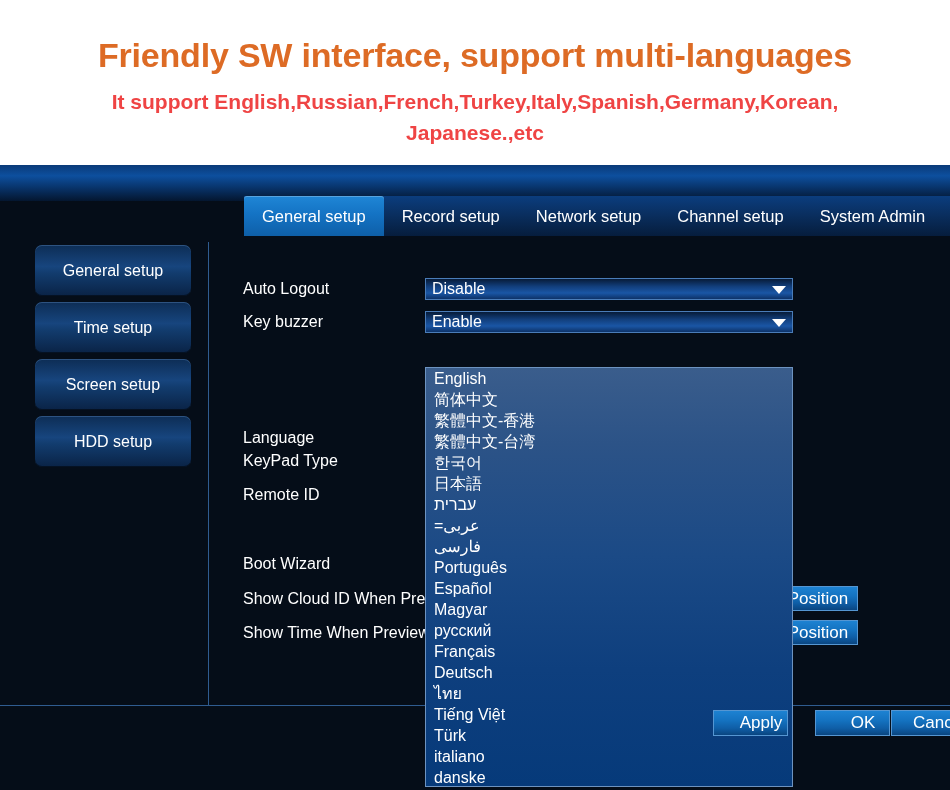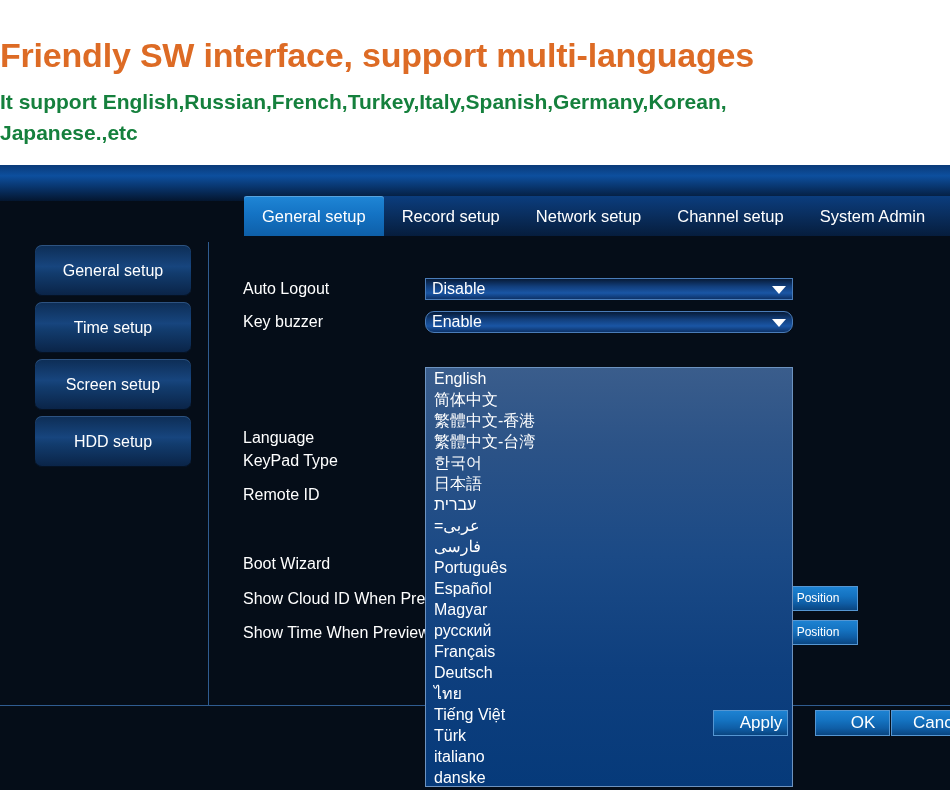--- a/index.html
+++ b/index.html
@@ -14,39 +14,39 @@
     font-family: "Liberation Sans", sans-serif;
   }
 
   
   .banner {
     position: absolute;
     left: 0; top: 0;
     width: 950px;
     height: 165px;
     background: #ffffff;
-    text-align: left;
+    text-align: center;
   }
   .banner-title {
     position: absolute;
     left: 0; top: 36px;
     width: 950px;
     font-size: 34px;
     font-weight: bold;
     color: #dd6b25;
     letter-spacing: -0.2px;
     white-space: nowrap;
   }
   .banner-sub {
     position: absolute;
     left: 0; top: 86px;
     width: 950px;
     font-size: 21px;
     font-weight: bold;
-    color: #15803d;
+    color: #ef4444;
     line-height: 31px;
   }
 
   
   .ui {
     position: absolute;
     left: 0; top: 165px;
     width: 950px;
     height: 625px;
     background: #050d18;
@@ -170,21 +170,21 @@
   }
 
   .rbtn {
     position: absolute;
     width: 80px;
     height: 25px;
     background: linear-gradient(to bottom, #1d82d2 0%, #1472c0 40%, #0f5ea6 70%, #0a4580 100%);
     border: 1px solid #5596d2;
     box-sizing: border-box;
     color: #ffffff;
-    font-size: 12px;
+    font-size: 17px;
     line-height: 23px;
     text-align: center;
     overflow: hidden;
     cursor: pointer;
   }
 
   
   .dropdown {
     position: absolute;
     left: 425px;
@@ -262,21 +262,21 @@
       <div class="side-btn">HDD setup</div>
     </div>
 
   <div class="vdivider"></div>
   <div class="hdivider"></div>
 
   <div class="form" id="form">
       <div class="flabel" style="top: 77px;">Auto Logout</div>
       <div class="fselect" style="top: 77px;"><span>Disable</span><span class="arrow"></span></div>
       <div class="flabel" style="top: 110px;">Key buzzer</div>
-      <div class="fselect" style="top: 110px; border-radius: 9px;"><span>Enable</span><span class="arrow"></span></div>
+      <div class="fselect" style="top: 110px;"><span>Enable</span><span class="arrow"></span></div>
       <div class="flabel" style="top: 179px; margin-top: 47px;">Language</div>
       <div class="fselect" style="top: 179px;"><span>English</span><span class="arrow"></span></div>
       <div class="flabel" style="top: 249px;">KeyPad Type</div>
       <div class="flabel" style="top: 283px;">Remote ID</div>
       <div class="flabel" style="top: 352px;">Boot Wizard</div>
       <div class="flabel" style="top: 387px;">Show Cloud ID When Preview</div>
       <div class="flabel" style="top: 421px;">Show Time When Preview</div>
       <div class="rbtn" style="top: 385px; left: 778px;">Position</div>
       <div class="rbtn" style="top: 419px; left: 778px;">Position</div>
     </div>

